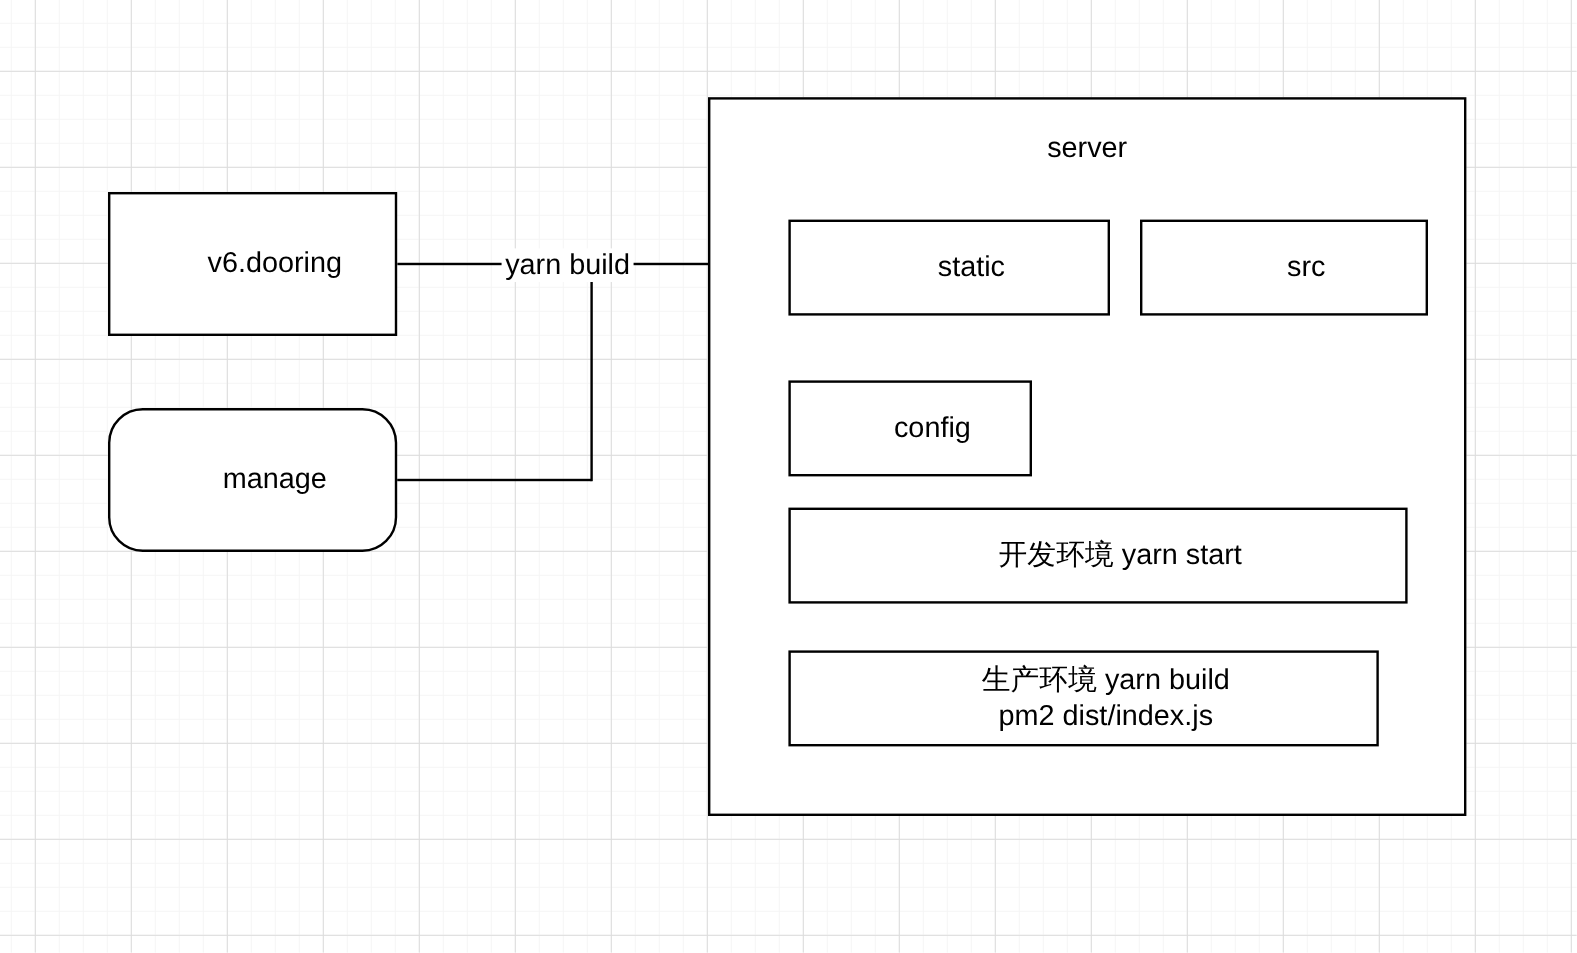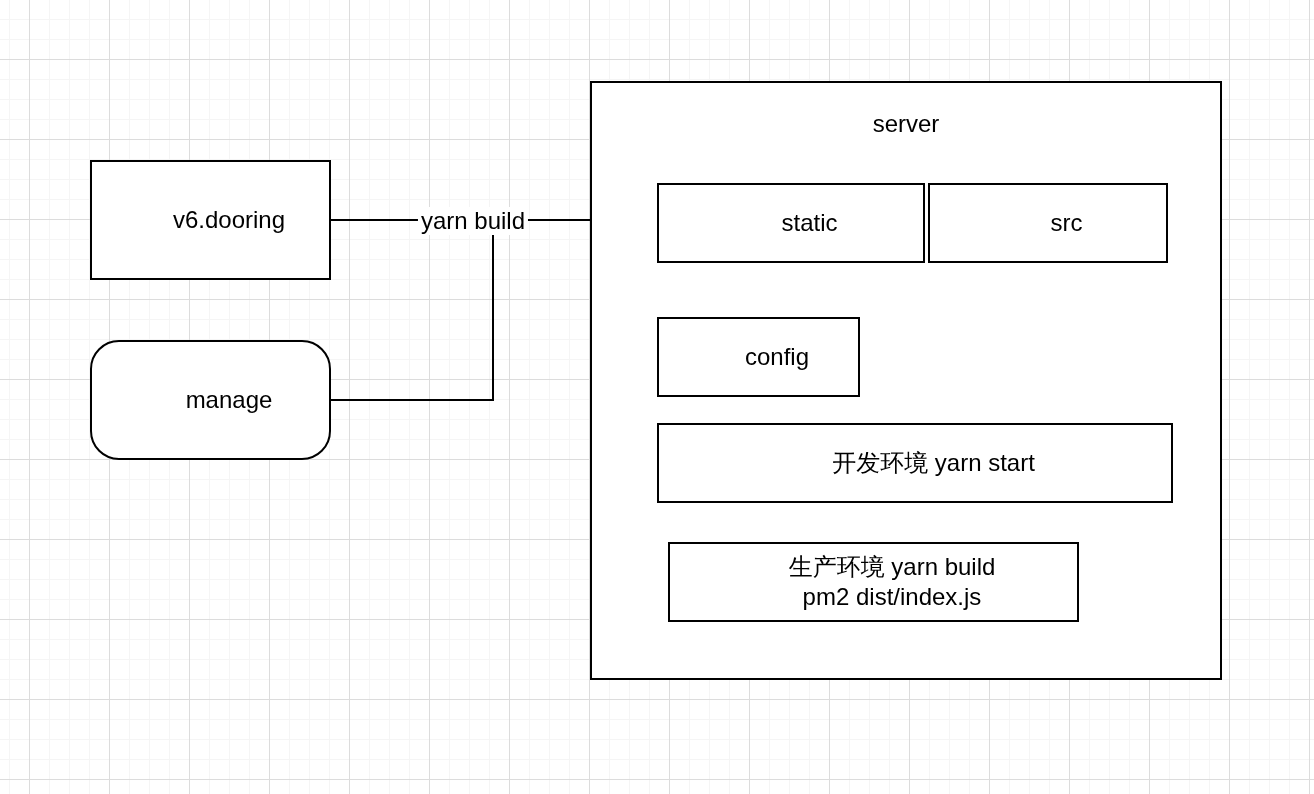--- a/index.html
+++ b/index.html
@@ -94,34 +94,34 @@
   </div>
 
   <div class="container-node" style="left:590px; top:81px; width:632px; height:599px;">
 
     <div class="container-title">server</div>
 
     <div class="node" style="left:65px; top:100px; width:268px; height:80px;">
       <span>static</span>
     </div>
 
-    <div class="node" style="left:336px; top:100px; width:240px; height:80px;">
+    <div class="node" style="left:358px; top:100px; width:240px; height:80px;">
       <span>src</span>
     </div>
 
     <div class="node" style="left:65px; top:220px; width:203px; height:80px;margin-top:14px;">
       <span>config</span>
     </div>
 
 
     <div class="node" style="left:65px; top:340px; width:516px; height:80px;text-align:center;">
       <span>开发环境 yarn start</span>
     </div>
 
-    <div class="node two-line" style="left:76px; top:459px; width:411px; height:80px;">
+    <div class="node two-line" style="left:65px; top:459px; width:492px; height:80px;">
       <div>
         <span>生产环境 yarn build</span>
         <span>pm2 dist/index.js</span>
       </div>
     </div>
 
   </div>
 </div>
 
 </body></html>

